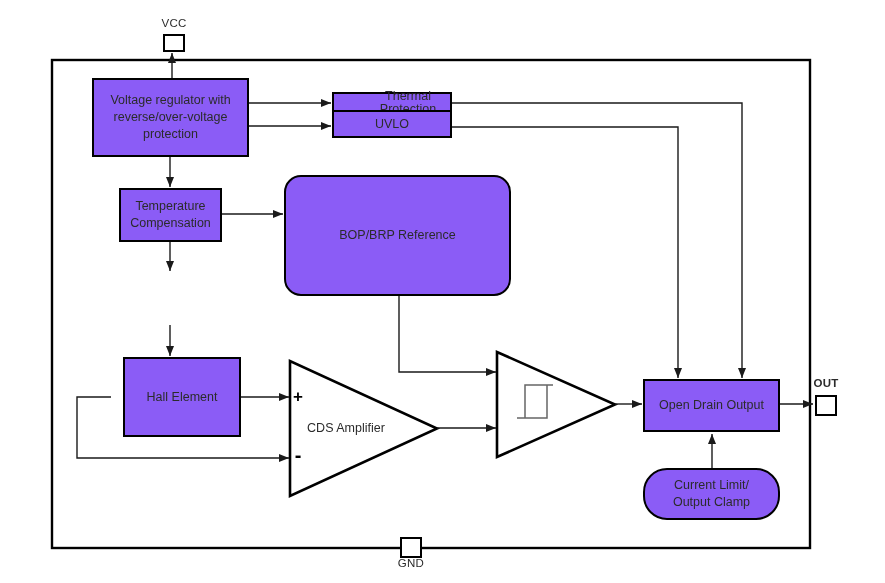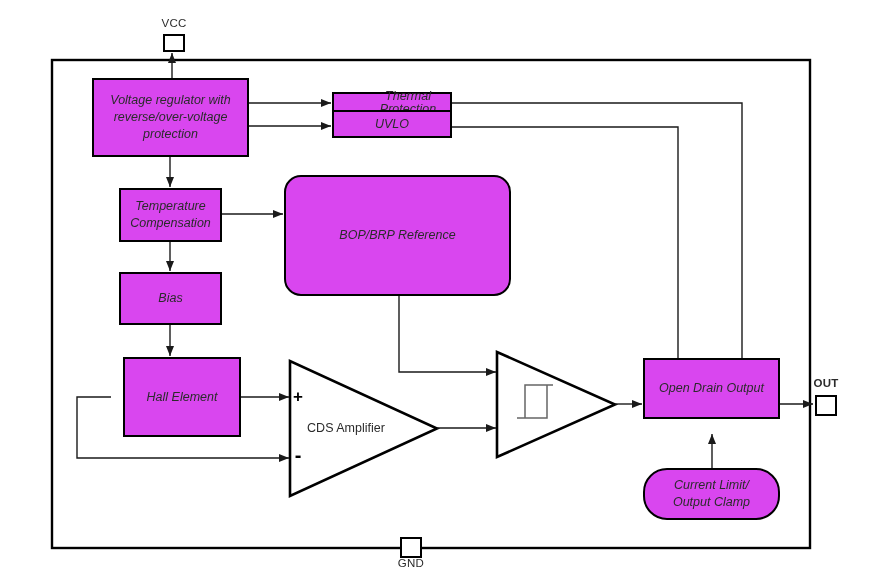--- a/index.html
+++ b/index.html
@@ -19,37 +19,36 @@
   }
   #wires{position:absolute;left:0;top:0;width:885px;height:583px;}
   .outer-border{fill:none;stroke:var(--box-border);stroke-width:2.4px;}
   .connector{fill:none;stroke:var(--line);stroke-width:1.4px;}
   .tri{fill:#ffffff;stroke:var(--box-border);stroke-width:2.6px;stroke-linejoin:miter;}
   .hys{fill:none;stroke:var(--hysteresis);stroke-width:1.5px;}
   .block{
     position:absolute;
     box-sizing:border-box;
     border:2.5px solid var(--box-border);
-    background:#d946ef;
+    background:#8b5cf6;
     display:flex;align-items:center;justify-content:center;
     text-align:center;
     font-size:12.5px;line-height:1.35;
     color:var(--text);
     white-space:pre-line;
-    font-style:italic;
   }
   .block.thin{line-height:1;}
   .b-vreg{left:92px;top:78px;width:157px;height:79px;}
   .b-thermal{left:332px;top:92px;width:120px;height:21px;padding-left:32px;}
   .b-uvlo{left:332px;top:110px;width:120px;height:28px;}
   .b-tcomp{left:119px;top:188px;width:103px;height:54px;}
   .b-bop{left:284px;top:175px;width:227px;height:121px;border-radius:17px;}
   .b-bias{left:119px;top:272px;width:103px;height:53px;}
   .b-hall{left:123px;top:357px;width:118px;height:80px;}
-  .b-odo{left:643px;top:358px;width:137px;height:61px;}
+  .b-odo{left:643px;top:379px;width:137px;height:53px;}
   .b-climit{left:643px;top:468px;width:137px;height:52px;border-radius:24px;}
   .pin{
     position:absolute;
     box-sizing:border-box;
     border:2.5px solid var(--box-border);
     background:#ffffff;
   }
   .pin-vcc{left:163px;top:34px;width:22px;height:18px;}
   .pin-out{left:815px;top:395px;width:22px;height:21px;}
   .pin-gnd{left:400px;top:537px;width:22px;height:21px;}
@@ -108,21 +107,20 @@
   </svg>
 
   <div class="block b-vreg">Voltage regulator with
 reverse/over-voltage
 protection</div>
   <div class="block thin b-thermal">Thermal Protection</div>
   <div class="block thin b-uvlo">UVLO</div>
   <div class="block b-tcomp">Temperature
 Compensation</div>
   <div class="block b-bop">BOP/BRP Reference</div>
-  <div class="block b-bias">Bias</div>
   <div class="block b-hall">Hall Element</div>
   <div class="block b-odo">Open Drain Output</div>
   <div class="block b-climit">Current Limit/
 Output Clamp</div>
 
   <div class="amp-label">CDS Amplifier</div>
   <div class="amp-sign amp-plus">+</div>
   <div class="amp-sign amp-minus">-</div>
 
   <div class="pin pin-vcc"></div>

